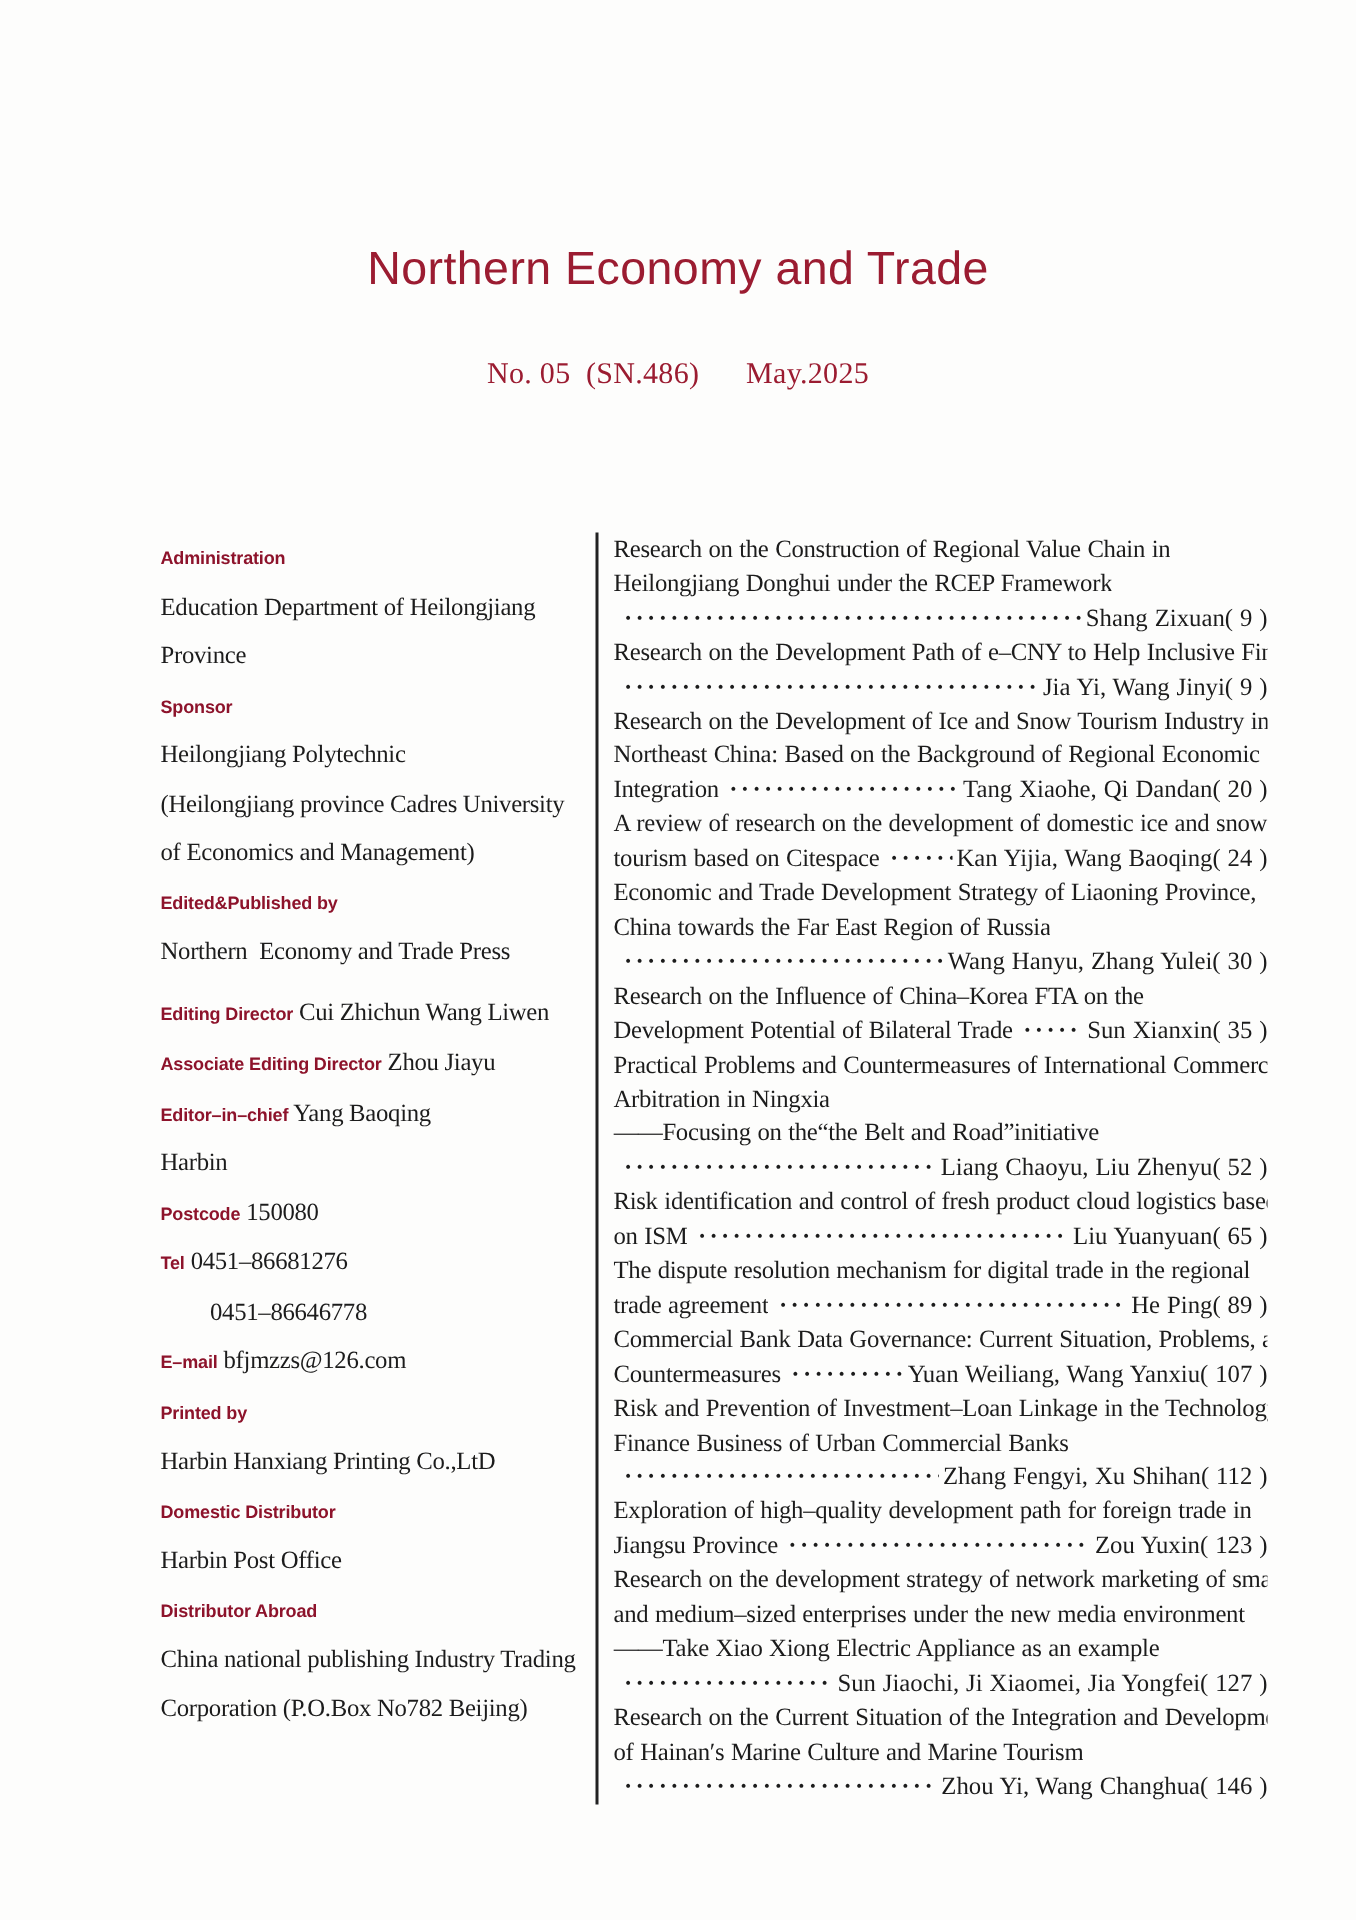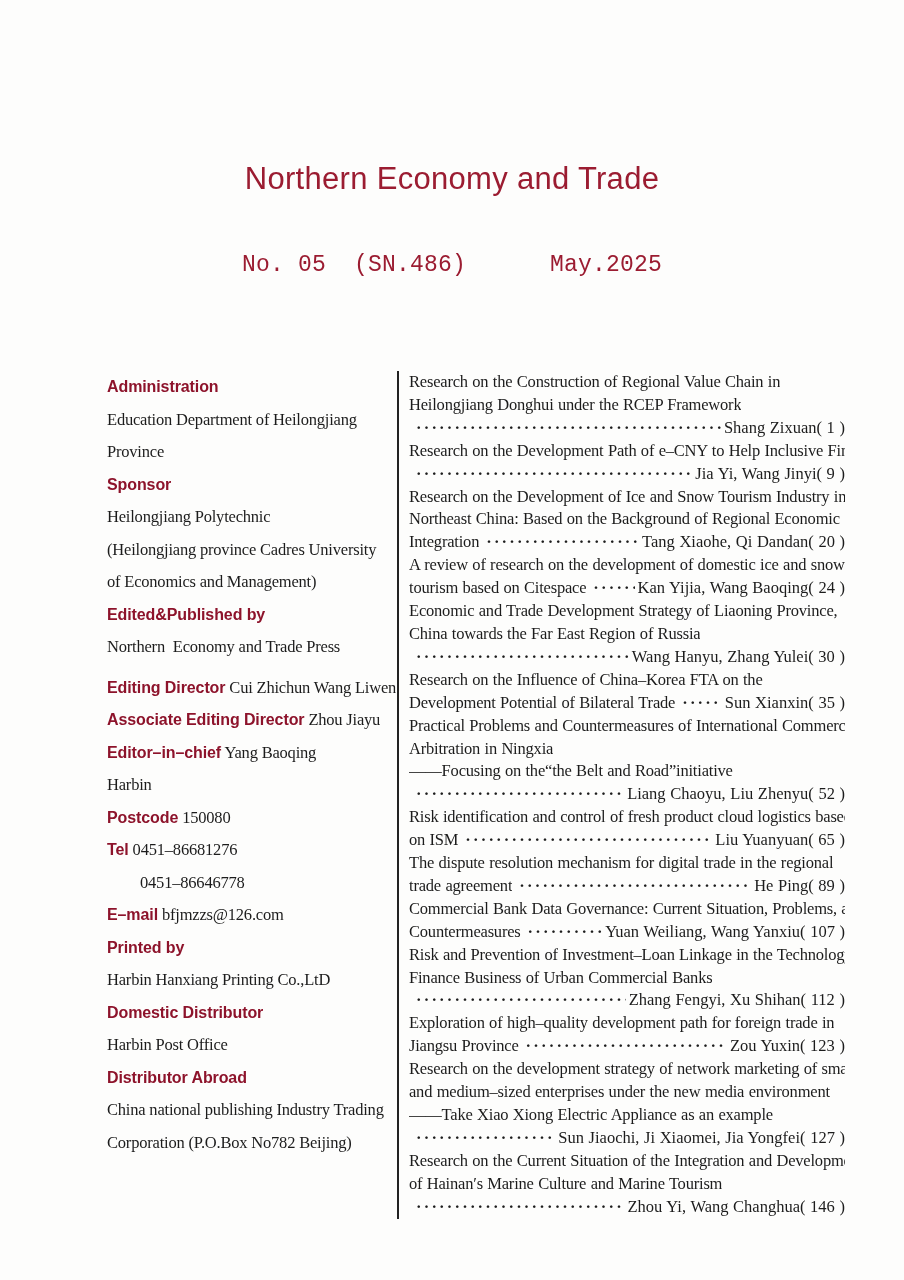--- a/index.html
+++ b/index.html
@@ -16,39 +16,39 @@
     padding-top:162px;overflow:hidden;
     font-family:"Liberation Serif", serif;color:var(--text);
   }
   .jheader{text-align:center;}
   .jtitle{
     margin:0;font-family:"Liberation Sans", sans-serif;
     font-size:31px;font-weight:500;line-height:34px;
     color:var(--accent);letter-spacing:.3px;
   }
   .issue{
-    margin-top:56px;font-family:Liberation Mono, monospace;
-    font-size:23px;line-height:26px;color:var(--accent);
+    margin-top:40px;font-family:Liberation Serif, serif;
+    font-size:20px;line-height:26px;color:var(--accent);
     white-space:pre;letter-spacing:.2px;
   }
   .content{
     display:flex;align-items:flex-start;
     margin:93px 59px 0 107px;
   }
   
   .masthead{
     width:290px;flex:0 0 290px;overflow:hidden;
     font-size:16.5px;letter-spacing:-.2px;
   }
   .mh-line{line-height:32.5px;white-space:pre;}
   .mh-line.gap{margin-top:8px;}
   .mh-line.indent{padding-left:33px;}
   .mh-label{
     font-family:"Liberation Sans", sans-serif;font-weight:bold;
-    color:var(--label);font-size:16px;letter-spacing:-.1px;
+    color:var(--label);font-size:12px;letter-spacing:-.1px;
   }
   .mh-text.u{text-underline-offset:3px;}
   
   .toc{
     flex:1;min-width:0;border-left:2px solid var(--divider);
     padding-left:10px;
     font-size:16.5px;letter-spacing:-.2px;word-spacing:.5px;
   }
   .toc-line{
     display:flex;align-items:flex-end;line-height:22.9px;white-space:nowrap;
@@ -98,21 +98,21 @@
     <section class="toc" id="toc">
         <div class="toc-entry">
           <div class="toc-line">
             <span class="t">Research on the Construction of Regional Value Chain in</span>
           </div>
           <div class="toc-line">
             <span class="t">Heilongjiang Donghui under the RCEP Framework</span>
           </div>
           <div class="toc-line">
             <span class="dots">································································································································································</span>
-            <span class="authors">Shang Zixuan( 1 )</span>
+            <span class="authors">Shang Zixuan( 9 )</span>
           </div>
         </div>
         <div class="toc-entry">
           <div class="toc-line">
             <span class="t">Research on the Development Path of e–CNY to Help Inclusive Finance</span>
           </div>
           <div class="toc-line">
             <span class="dots">································································································································································</span>
             <span class="authors">Jia Yi, Wang Jinyi( 9 )</span>
           </div>

